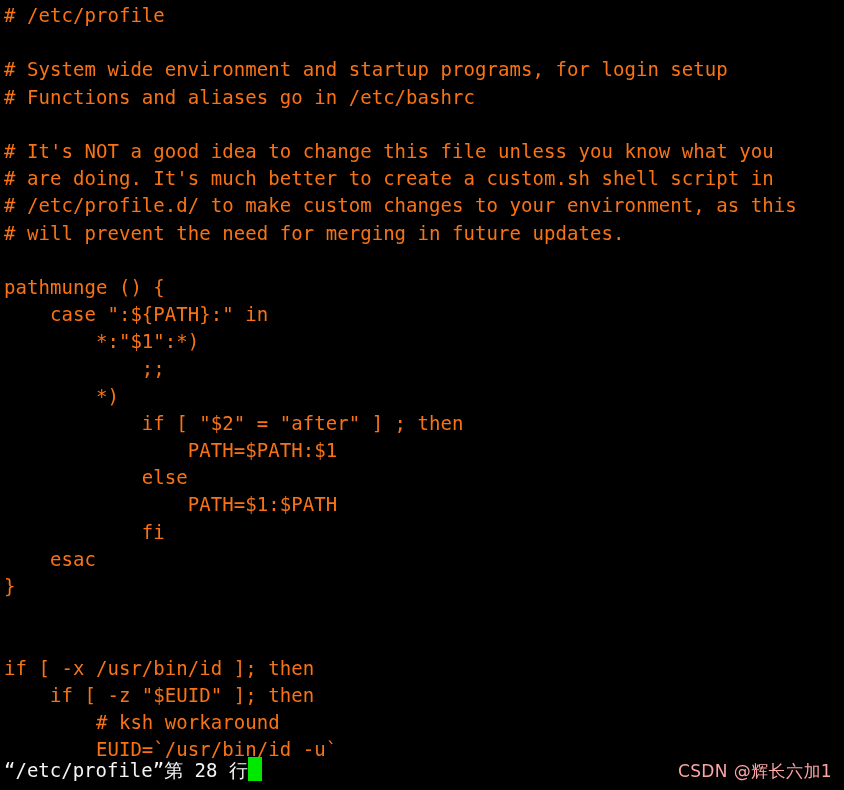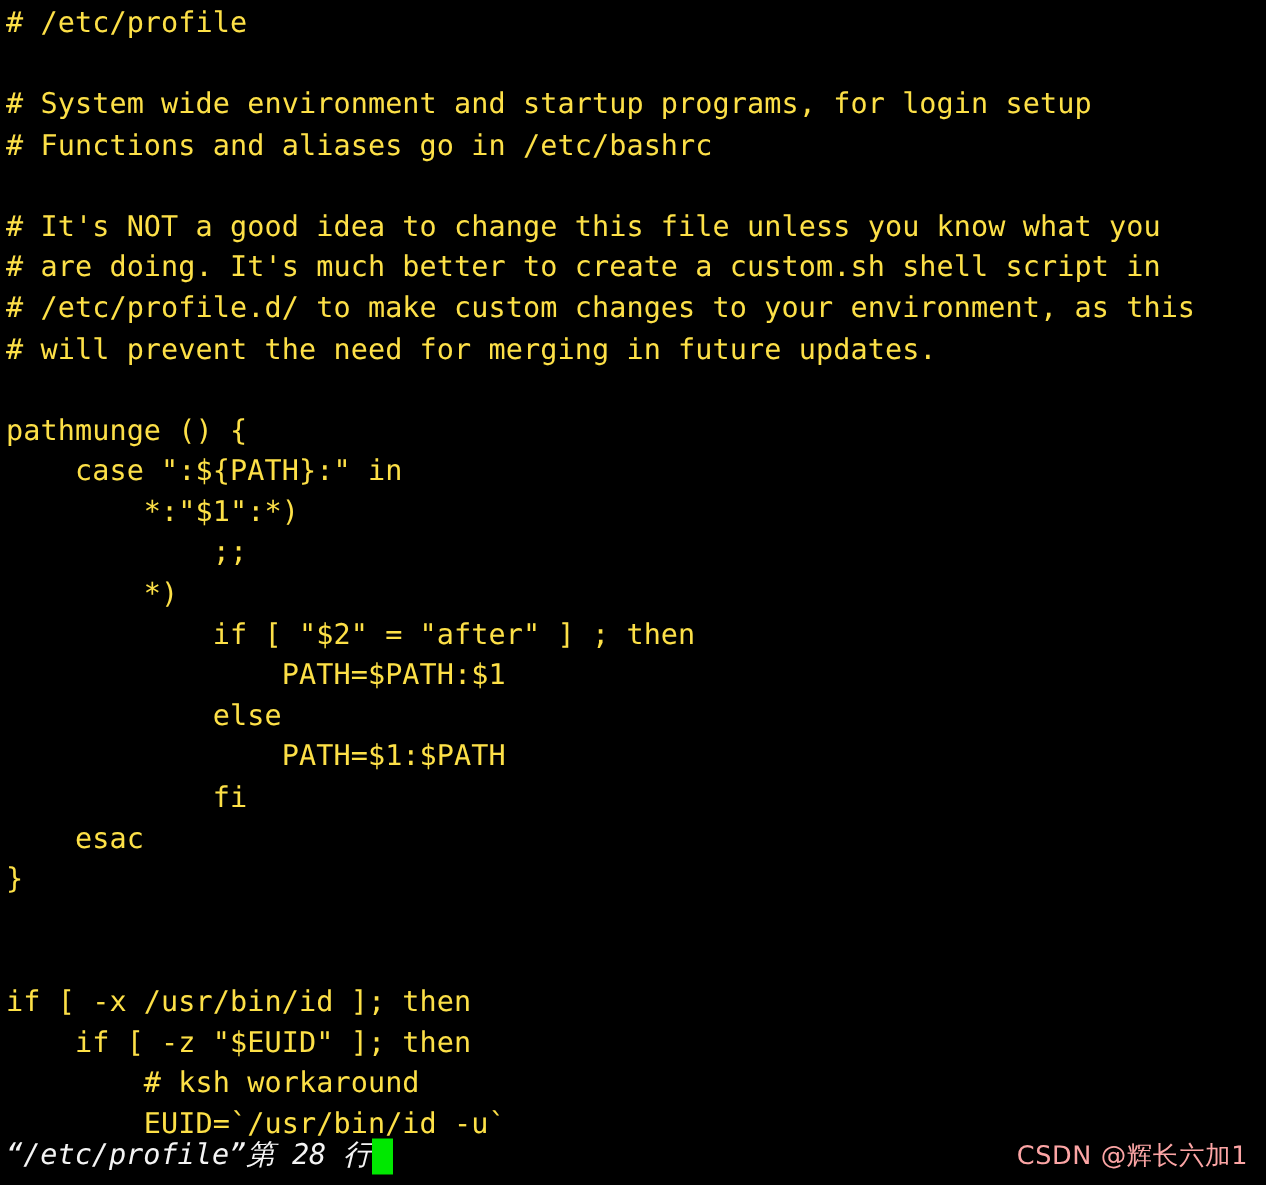--- a/index.html
+++ b/index.html
@@ -35,43 +35,42 @@
     letter-spacing: 0px;
     white-space: pre;
     color: #f4f4f4;
   }
   .line {
     height: 27.2px;
     white-space: pre;
     font-family: "DejaVu Sans Mono", "Liberation Mono", monospace;
     font-size: 19px;
     line-height: 27.2px;
-    color: #fde047;
+    color: #f97316;
     letter-spacing: 0.05px;
   }
   .line.blank {
     height: 27.2px;
   }
 
   
   #status-line {
     position: absolute;
     left: 0;
     bottom: 6px;
     width: 844px;
     height: 27px;
     padding-left: 4px;
     box-sizing: border-box;
     display: flex;
-    align-items: center;
+    align-items: flex-start;
     font-size: 19px;
     line-height: 27px;
     white-space: pre;
     color: #f4f4f4;
-    font-style: italic;
   }
   #status-text {
     font-family: "DejaVu Sans Mono", "Liberation Mono", monospace;
     font-size: 19px;
     white-space: pre;
   }
   #cursor-block {
     display: inline-block;
     width: 14px;
     height: 24px;

